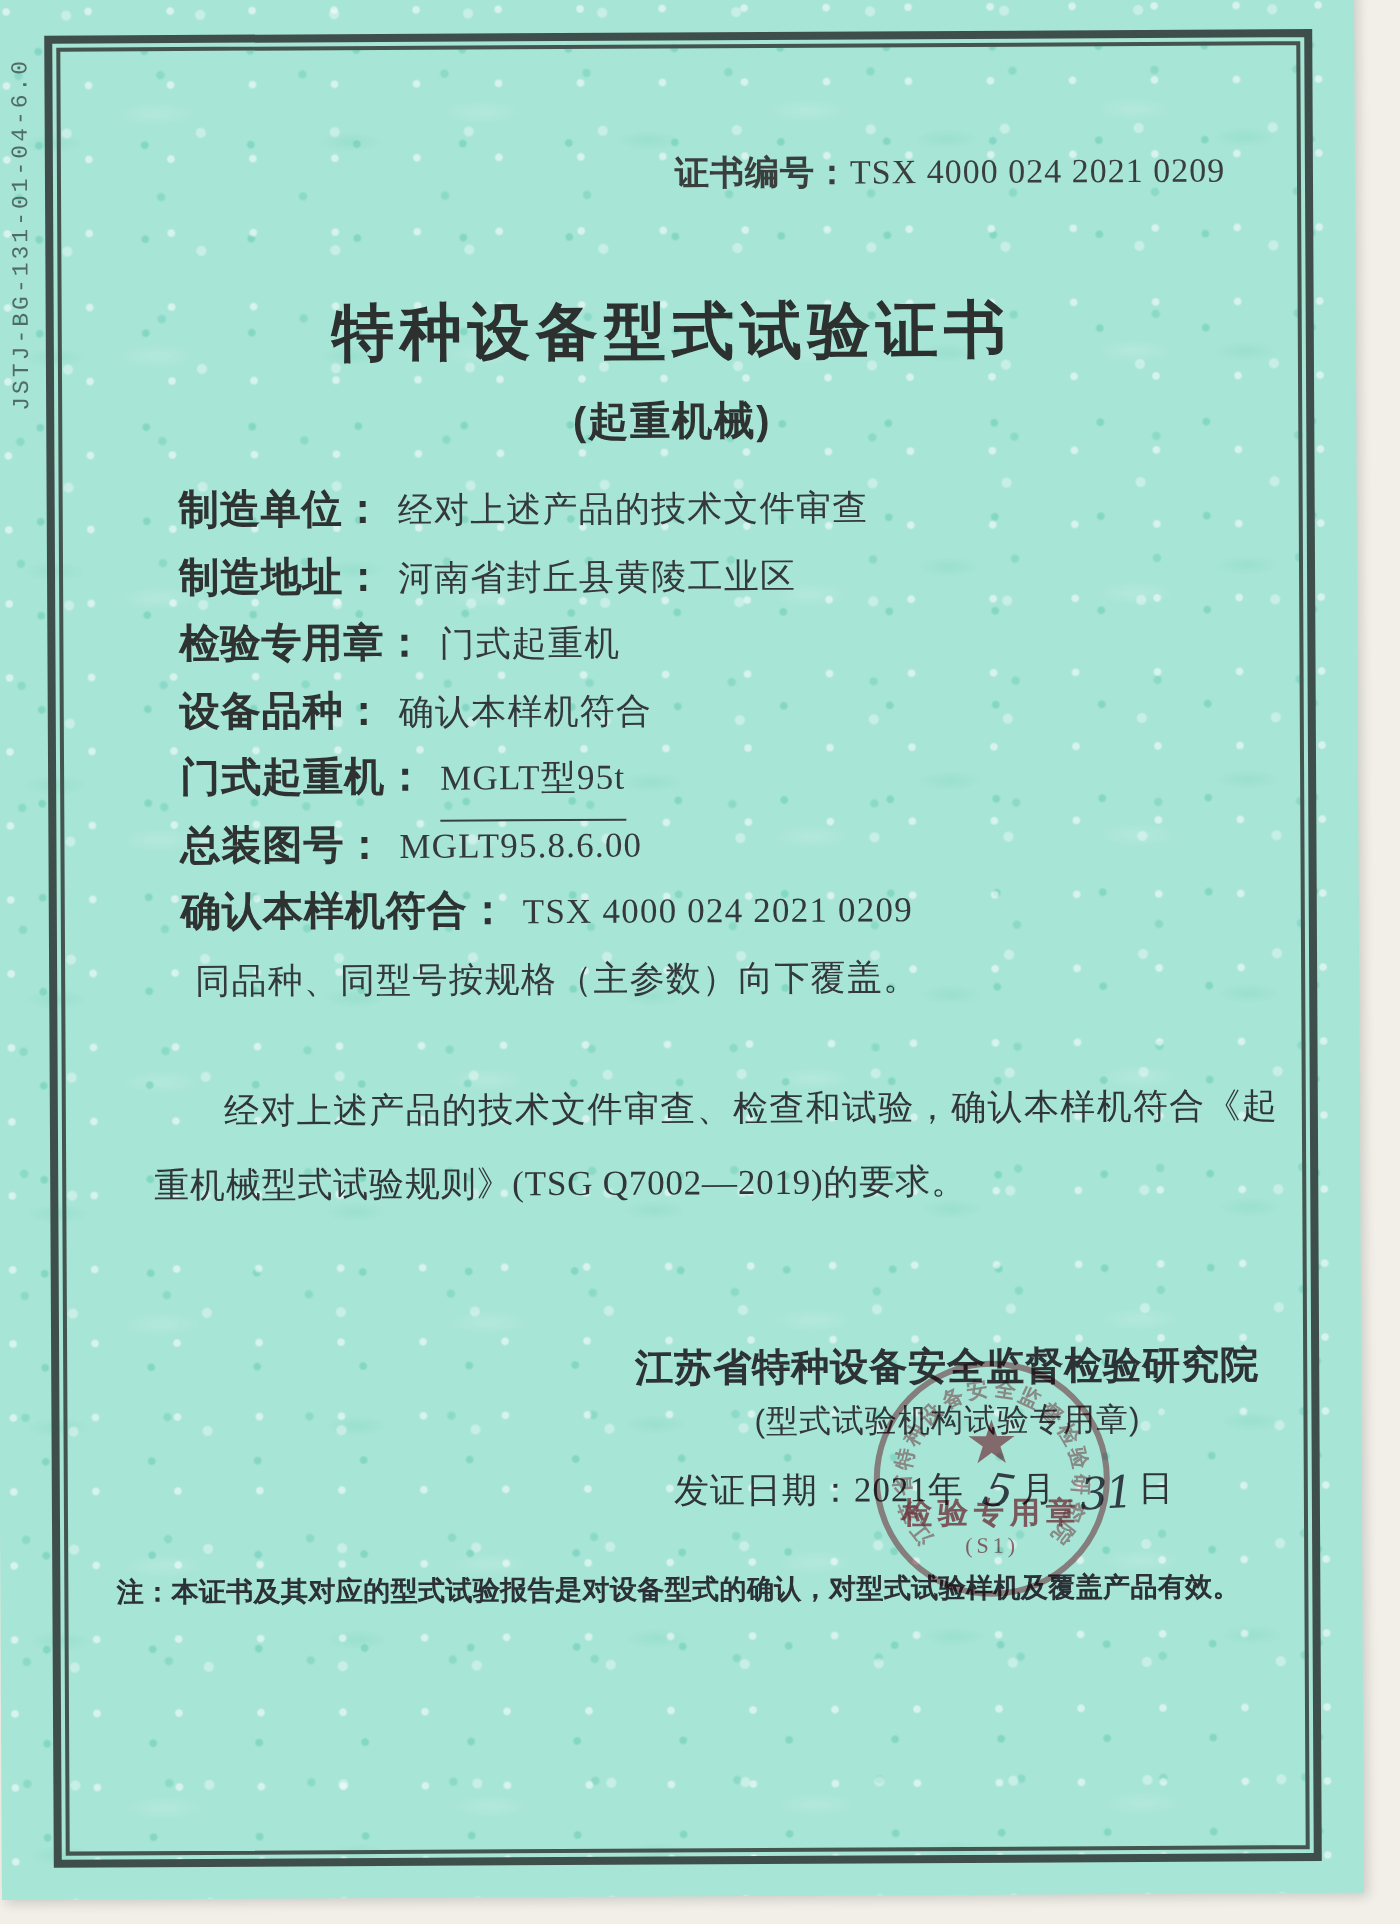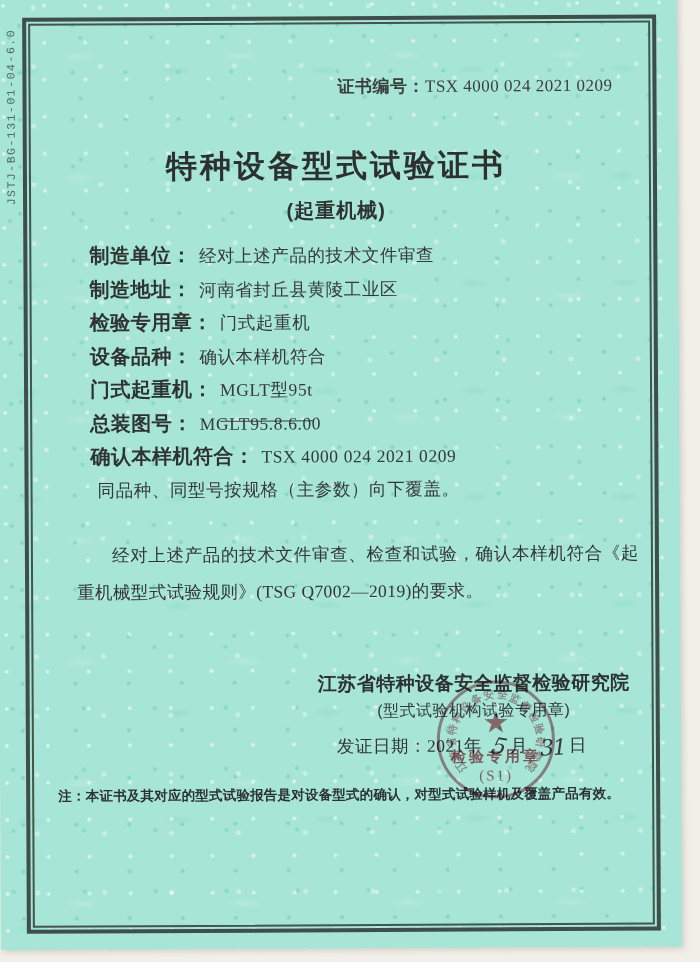--- a/index.html
+++ b/index.html
@@ -28,21 +28,21 @@
   .cert-no b{font-weight:600;font-family:"Liberation Sans",sans-serif;}
   .title{position:absolute;left:26px;top:150px;width:626px;text-align:center;
     font-size:31px;font-weight:bold;letter-spacing:3px;color:#2c3130;}
   .subtitle{position:absolute;left:26px;top:202px;width:626px;text-align:center;
     font-size:20px;font-weight:bold;letter-spacing:1px;color:#2e3332;}
   .fields{position:absolute;left:92px;top:243px;width:540px;}
   .frow{display:flex;align-items:baseline;height:33.5px;line-height:33.5px;white-space:nowrap;}
   .flabel{font-weight:bold;font-size:20px;color:#2e3332;letter-spacing:.5px;}
   .fvalue{font-family:"Liberation Serif",serif;font-size:17.5px;color:#34393b;
     margin-left:7px;letter-spacing:.6px;}
-  .fvalue.u{border-bottom:1.5px solid #3a4240;padding-bottom:13px;}
+  .fvalue.u{border-bottom:1.5px solid #3a4240;padding-bottom:3px;}
   .statement{position:absolute;left:78px;top:541px;width:562px;
     font-family:"Liberation Serif",serif;font-size:17.5px;line-height:37px;
     color:#31363a;text-indent:2em;letter-spacing:.4px;text-align:justify;}
   .issuer{position:absolute;left:306px;top:676px;width:336px;text-align:center;
     font-size:19px;font-weight:bold;letter-spacing:.5px;color:#2d3234;white-space:nowrap;}
   .seal-note{position:absolute;left:306px;top:706px;width:336px;text-align:center;
     font-size:16px;color:#33383a;letter-spacing:.5px;white-space:nowrap;}
   .date-line{position:absolute;left:337px;top:736px;font-family:"Liberation Serif",serif;
     font-size:17.5px;color:#2f3436;letter-spacing:.5px;white-space:nowrap;}
   .hand{display:inline-block;font-family:"DejaVu Serif",serif;font-style:italic;
@@ -52,21 +52,21 @@
   .footnote{position:absolute;left:26px;top:791px;width:626px;text-align:center;
     font-size:13.5px;font-weight:600;color:#2b3136;letter-spacing:.2px;white-space:nowrap;}
   .stamp{position:absolute;left:437px;top:686px;width:112px;height:112px;
     border:3px solid rgba(158,46,60,.55);border-radius:50%;
     mix-blend-mode:multiply;}
   .stamp .star{position:absolute;left:0;top:24px;width:100%;text-align:center;
     font-size:30px;color:rgba(172,52,66,.68);line-height:1;}
   .stamp .s-line1{position:absolute;left:0;top:64px;width:100%;text-align:center;
     font-size:15px;font-weight:bold;letter-spacing:3px;color:rgba(163,46,60,.75);}
   .stamp .s-line2{position:absolute;left:0;top:84px;width:100%;text-align:center;
-    font-size:15px;letter-spacing:2px;color:rgba(163,46,60,.7);
+    font-size:11px;letter-spacing:2px;color:rgba(163,46,60,.7);
     font-family:"Liberation Serif",serif;}
   .ring-ch{position:absolute;font-size:10.5px;font-weight:bold;color:rgba(160,48,62,.5);
     transform-origin:center;}
 </style>
 </head>
 <body>
 
 <div class="paper">
   <div class="spine-code">JSTJ-BG-131-01-04-6.0</div>
   <div class="frame"></div>

